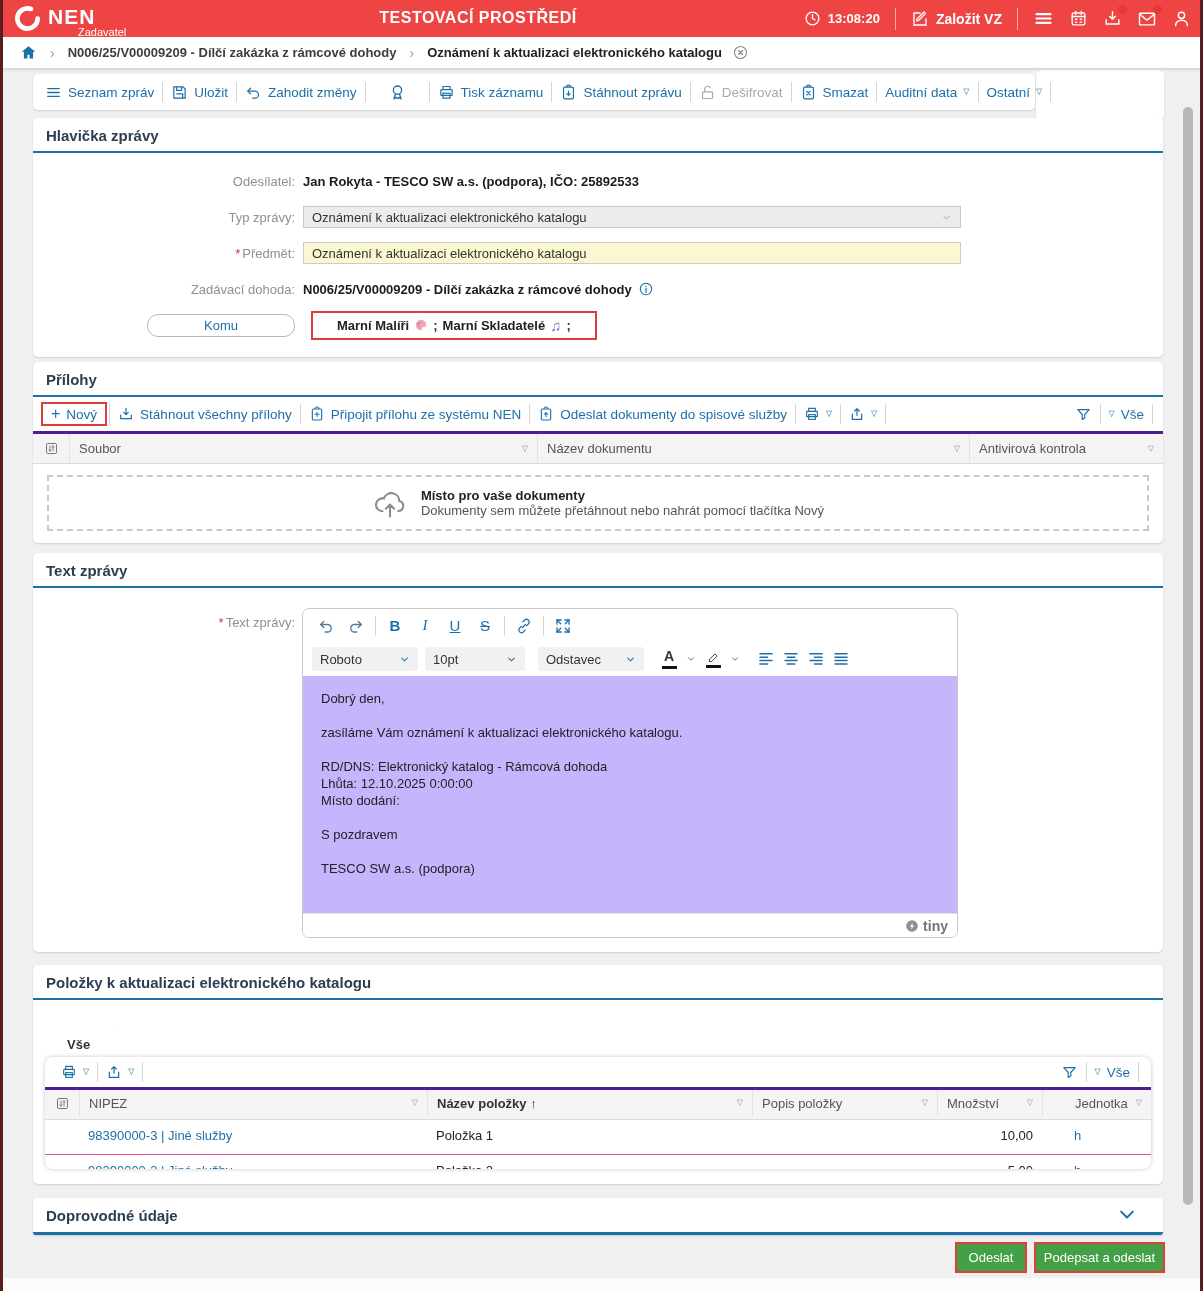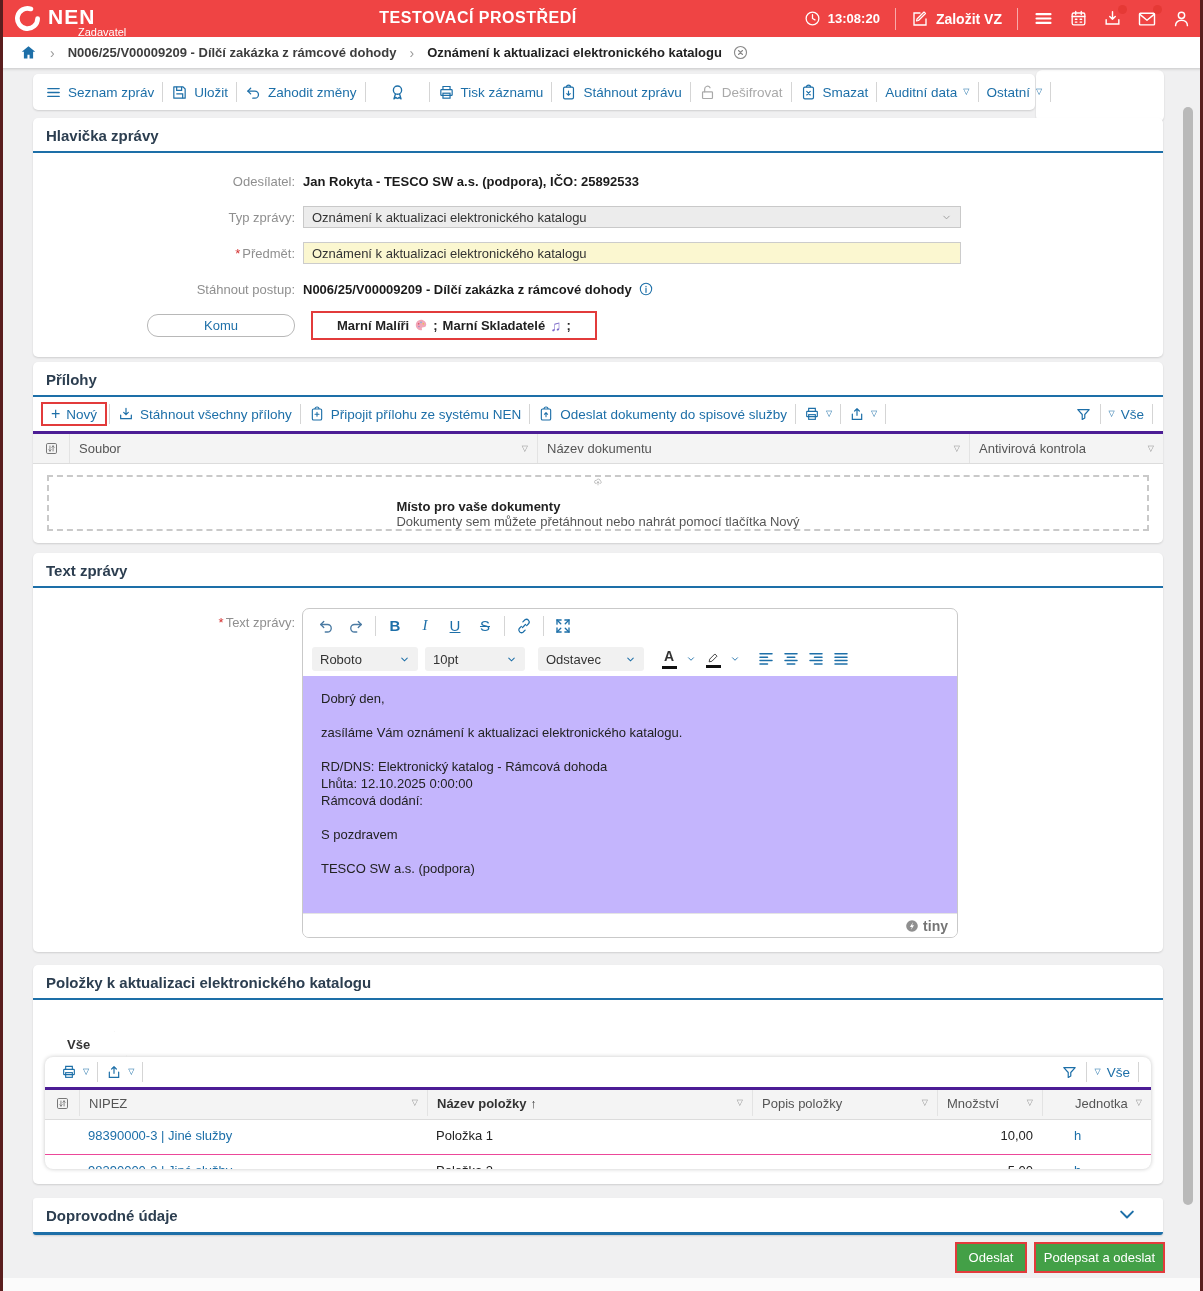--- a/index.html
+++ b/index.html
@@ -64,21 +64,21 @@
   .note-ic{color:#7b68c8;font-size:15px;line-height:1;}
   
   #att-card{top:362px;height:181px;}
   .att-toolbar{height:34px;display:flex;align-items:center;padding:0 8px;}
   .spacer{flex:1;}
   .thead{display:flex;align-items:stretch;background:#f4f4f4;border-top:3px solid #4c1d95;
          border-bottom:1px solid #dcdcdc;height:29px;color:#555;}
   .th{display:flex;align-items:center;justify-content:space-between;padding:0 9px;border-left:1px solid #e3e3e3;box-sizing:border-box;}
   .th.first{border-left:none;justify-content:center;color:#777;}
   .dropzone{margin:11px 14px;border:2px dashed #c9c9c9;height:52px;display:flex;align-items:center;
-            justify-content:center;gap:13px;color:#555;flex-direction:column;}
+            justify-content:center;gap:13px;color:#555;}
   .dz-title{font-weight:bold;color:#222;}
   
   #txt-card{top:553px;height:399px;}
   .editor{position:absolute;left:269px;top:55px;width:656px;height:330px;border:1px solid #c9c9c9;
           border-radius:7px;box-sizing:border-box;overflow:hidden;background:#fff;}
   .ed-row1{height:33px;display:flex;align-items:center;gap:4px;padding:0 10px;color:#1d6fa8;}
   .edbtn{display:flex;align-items:center;justify-content:center;width:26px;height:26px;cursor:pointer;font-size:15px;}
   .edbtn b{font-size:15px;} .edbtn i{font-family:"Liberation Serif",serif;font-size:15px;}
   .edbtn .u{text-decoration:underline;} .edbtn .s{text-decoration:line-through;}
   .ed-row2{height:34px;display:flex;align-items:center;gap:7px;padding:0 9px;}
@@ -318,21 +318,21 @@
         </svg>
       </div>
     </div>
     <div class="frow">
       <span class="flabel"><span class="req">*</span><span>Předmět:</span></span>
       <div class="inpbox">
         <span>Oznámení k aktualizaci elektronického katalogu</span>
       </div>
     </div>
     <div class="frow">
-      <span class="flabel">Stáhnout postup:</span>
+      <span class="flabel">Zadávací dohoda:</span>
       <span class="fvalue">
         <span>N006/25/V00009209 - Dílčí zakázka z rámcové dohody</span>
         <svg class="i" width="16" height="16" viewBox="0 0 24 24">
           <circle cx="12" cy="12" r="8.5" stroke="#1d6fa8" stroke-width="1.6" fill="none"></circle>
           <path d="M12 8v.6M12 11.2V17" stroke="#1d6fa8" stroke-width="1.8" stroke-linecap="round"></path>
         </svg>
       </span>
     </div>
     <div class="frow">
       <span class="flabel" style="display:flex;justify-content:flex-end;">
@@ -544,21 +544,21 @@
       </svg>
       <svg class="i align-ic" width="18" height="18" viewBox="0 0 24 24">
         <path d="M4 5h16M4 9.5h16M4 14h16M4 18.5h16" stroke="#1d6fa8" stroke-width="2" stroke-linecap="round"></path>
       </svg>
     </div>
     <div class="ed-content">
       <p>Dobrý den,</p>
       <p>zasíláme Vám oznámení k aktualizaci elektronického katalogu.</p>
       <p class="tight">RD/DNS: Elektronický katalog - Rámcová dohoda</p>
       <p class="tight">Lhůta: 12.10.2025 0:00:00</p>
-      <p>Rámcová dodání:</p>
+      <p>Místo dodání:</p>
       <p>S pozdravem</p>
       <p>TESCO SW a.s. (podpora)</p>
     </div>
     <div class="ed-foot">
       <svg class="i" width="14" height="14" viewBox="0 0 24 24">
         <circle cx="12" cy="12" r="10" fill="#8f8f8f"></circle>
         <path d="M13.5 5.5l-5 8h3.2l-1.2 5 5-8h-3.2z" fill="#fff"></path>
       </svg>
       <span class="tiny-txt">tiny</span>
     </div>

